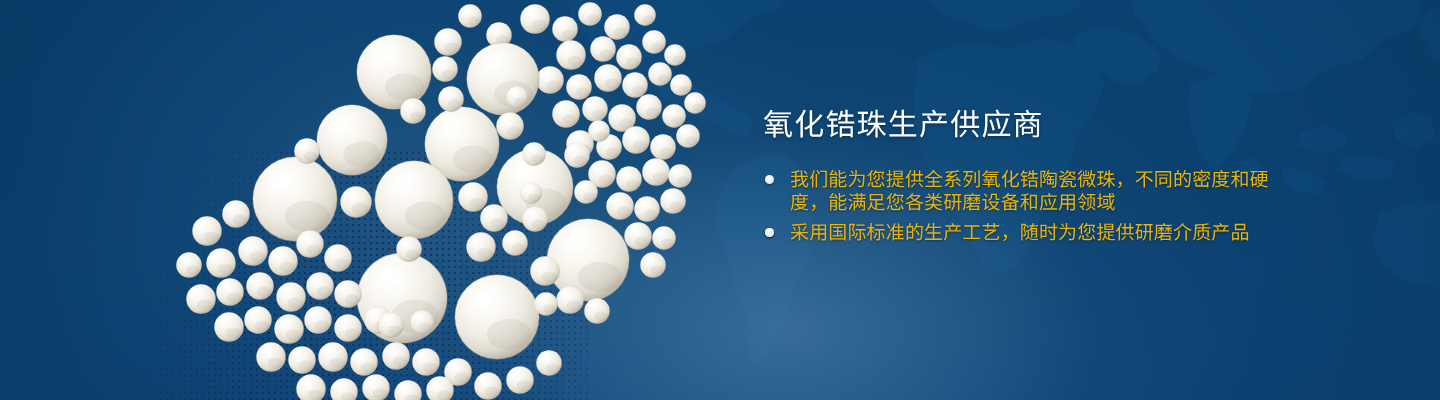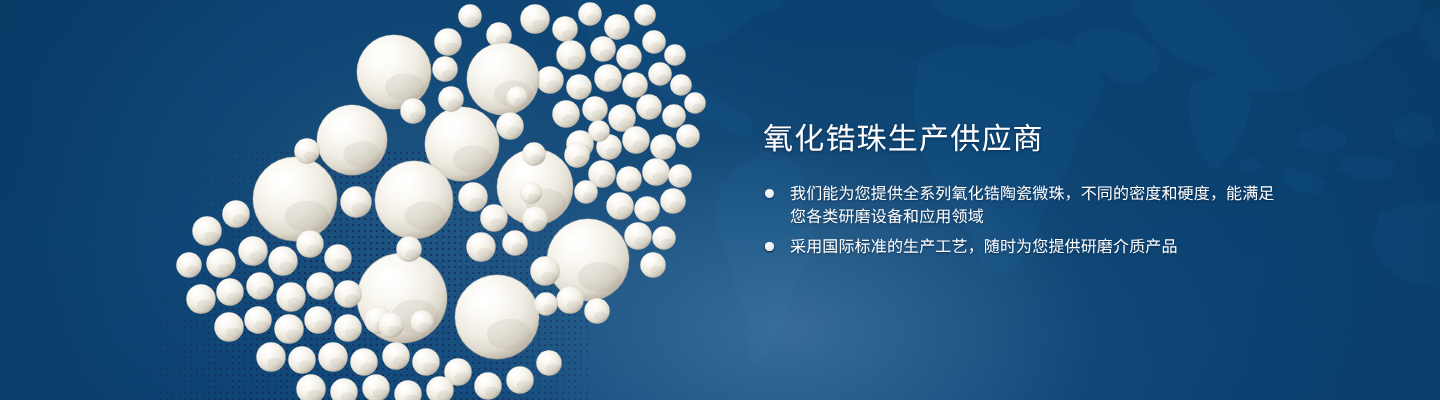--- a/index.html
+++ b/index.html
@@ -106,21 +106,21 @@
     width: 1440px;
     height: 400px;
     pointer-events: none;
   }
   .beads svg { width: 100%; height: 100%; display: block; }
 
   
   .copy {
     position: absolute;
     left: 763px;
-    top: 120px;
+    top: 106px;
     width: 520px;
   }
 
   .headline {
     margin: 0 0 24px 0;
     font-size: 30px;
     line-height: 38px;
     font-weight: 400;
     letter-spacing: 1.2px;
     color: #ffffff;
@@ -131,23 +131,23 @@
   .bullets {
     list-style: none;
     margin: 0;
     padding: 0;
   }
 
   .bullet {
     position: relative;
     padding-left: 27px;
     margin-bottom: 7px;
-    font-size: 16px;
+    font-size: 19px;
     line-height: 23px;
-    color: #ffffff;
+    color: #eab308;
     text-shadow: 0 1px 2px rgba(0,20,45,0.55);
     letter-spacing: 0.15px;
   }
   .bullet:last-child { margin-bottom: 8px; }
 
   .bullet .dot {
     position: absolute;
     left: 2px;
     top: 7px;
     width: 9px;

